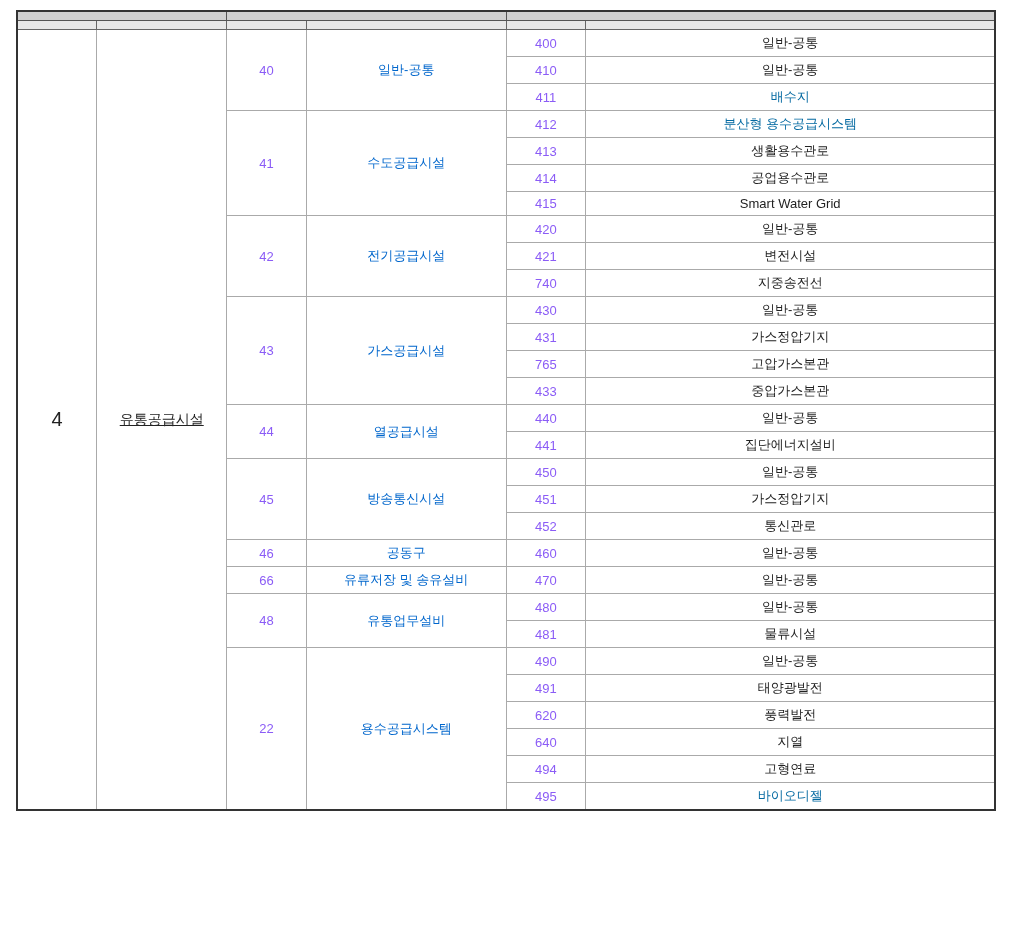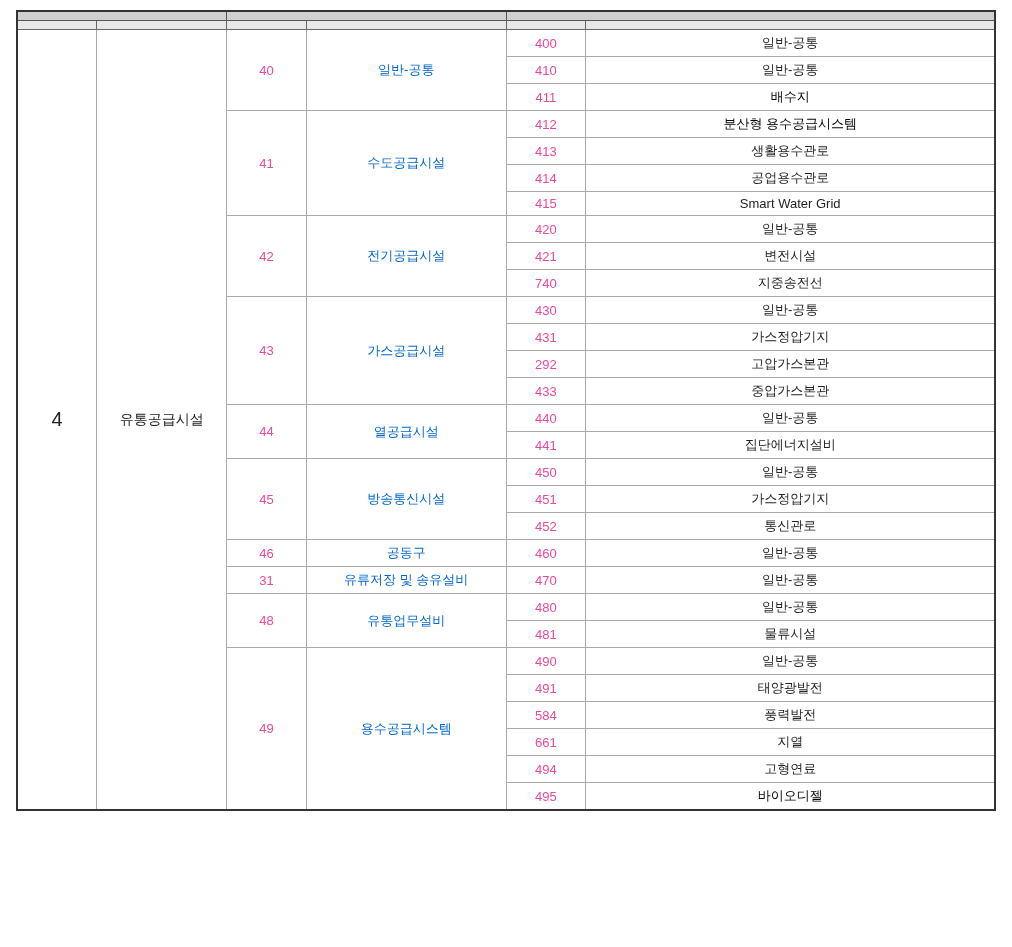--- a/index.html
+++ b/index.html
@@ -37,39 +37,40 @@
       border: 1.5px solid #666;
     }
     .col-code {
       width: 80px;
       color: #222;
     }
     .col-name {
       color: #222;
     }
     .code-blue {
-      color: #ec4899;
+      color: #8b5cf6;
     }
     .name-blue {
       color: #0066cc;
     }
     .name-red {
-      color: #000000;
+      color: #0369a1;
     }
     .name-dark {
       color: #222222;
     }
     .level1-code {
       font-size: 20px;
       font-weight: normal;
       color: #222;
     }
     .level1-name {
       font-size: 14px;
       color: #222;
+      text-decoration: underline;
     }
   </style>
 </head>
 <body>
 
 <table>
   <colgroup>
     <col style="width:80px">
     <col style="width:130px">
     <col style="width:80px">
@@ -145,21 +146,21 @@
         <td rowspan="4" class="code-blue">43</td>
         <td rowspan="4" class="name-blue">가스공급시설</td>
         <td class="code-blue">430</td>
         <td class="name-dark">일반-공통</td>
       </tr>
       <tr>
         <td class="code-blue">431</td>
         <td class="name-dark">가스정압기지</td>
       </tr>
       <tr>
-        <td class="code-blue">292</td>
+        <td class="code-blue">765</td>
         <td class="name-dark">고압가스본관</td>
       </tr>
       <tr>
         <td class="code-blue">433</td>
         <td class="name-dark">중압가스본관</td>
       </tr>
       <tr>
         <td rowspan="2" class="code-blue">44</td>
         <td rowspan="2" class="name-blue">열공급시설</td>
         <td class="code-blue">440</td>
@@ -183,51 +184,51 @@
         <td class="code-blue">452</td>
         <td class="name-dark">통신관로</td>
       </tr>
       <tr>
         <td rowspan="1" class="code-blue">46</td>
         <td rowspan="1" class="name-blue">공동구</td>
         <td class="code-blue">460</td>
         <td class="name-dark">일반-공통</td>
       </tr>
       <tr>
-        <td rowspan="1" class="code-blue">31</td>
+        <td rowspan="1" class="code-blue">66</td>
         <td rowspan="1" class="name-blue">유류저장 및 송유설비</td>
         <td class="code-blue">470</td>
         <td class="name-dark">일반-공통</td>
       </tr>
       <tr>
         <td rowspan="2" class="code-blue">48</td>
         <td rowspan="2" class="name-blue">유통업무설비</td>
         <td class="code-blue">480</td>
         <td class="name-dark">일반-공통</td>
       </tr>
       <tr>
         <td class="code-blue">481</td>
         <td class="name-dark">물류시설</td>
       </tr>
       <tr>
-        <td rowspan="6" class="code-blue">49</td>
+        <td rowspan="6" class="code-blue">22</td>
         <td rowspan="6" class="name-blue">용수공급시스템</td>
         <td class="code-blue">490</td>
         <td class="name-dark">일반-공통</td>
       </tr>
       <tr>
         <td class="code-blue">491</td>
         <td class="name-dark">태양광발전</td>
       </tr>
       <tr>
-        <td class="code-blue">584</td>
+        <td class="code-blue">620</td>
         <td class="name-dark">풍력발전</td>
       </tr>
       <tr>
-        <td class="code-blue">661</td>
+        <td class="code-blue">640</td>
         <td class="name-dark">지열</td>
       </tr>
       <tr>
         <td class="code-blue">494</td>
         <td class="name-dark">고형연료</td>
       </tr>
       <tr>
         <td class="code-blue">495</td>
         <td class="name-red">바이오디젤</td>
       </tr>

